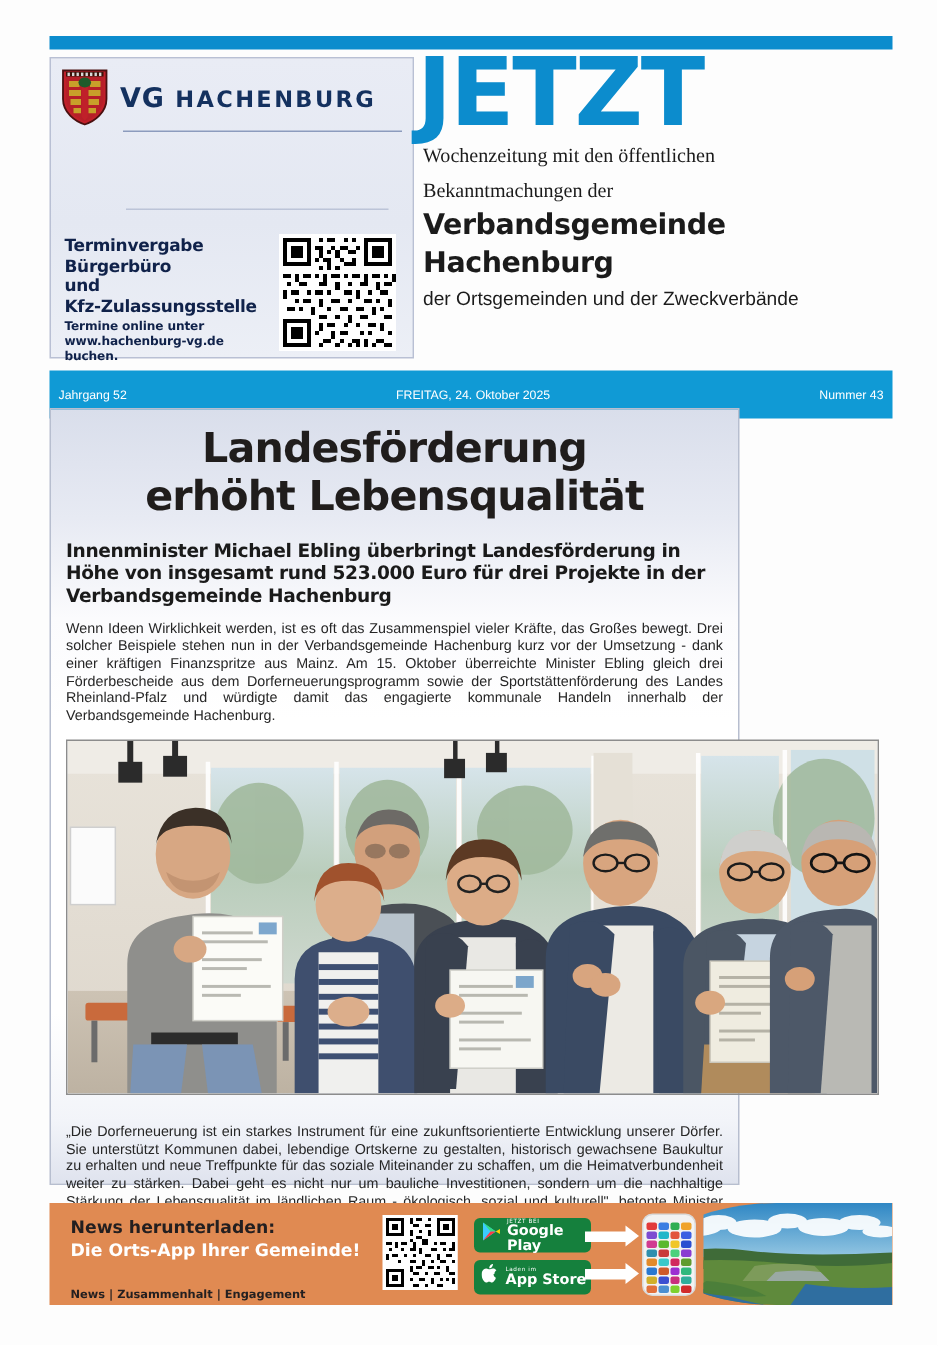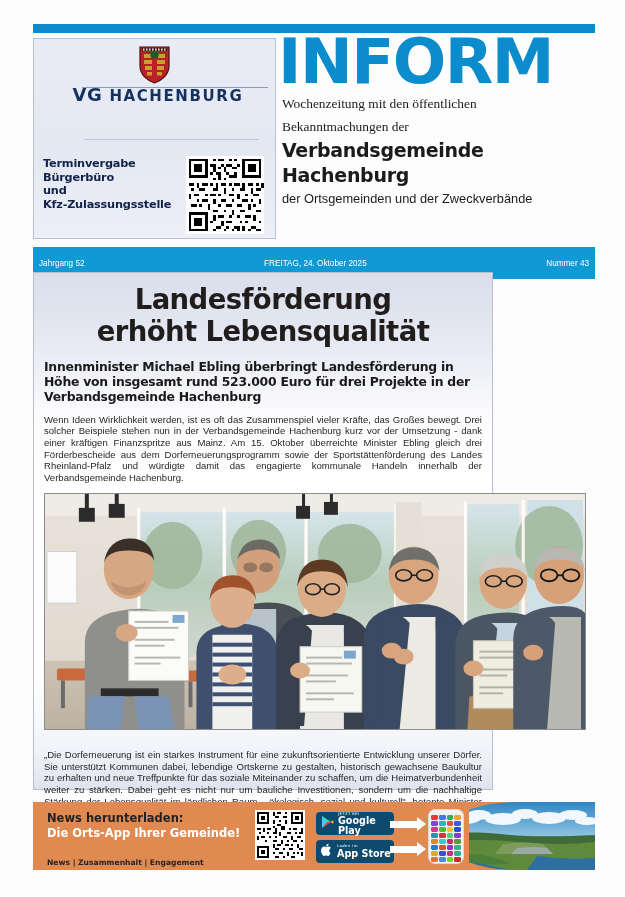--- a/index.html
+++ b/index.html
@@ -47,21 +47,20 @@
     width: 243px;
     height: 201px;
     background: linear-gradient(180deg,#e9ecf5 0%,#e4e8f2 55%,#eceff6 100%);
     border: 1px solid #b9c0d4;
     box-sizing: border-box;
   }
   .logo-top {
     display: flex;
     align-items: center;
     padding: 7px 8px 0 7px;
-    flex-direction: column;
   }
   .crest {
     width: 31px;
     height: 38px;
     flex: 0 0 auto;
     position: relative;
   }
   .vg-word {
     font-family: "DejaVu Sans", sans-serif;
     font-size: 18px;
@@ -289,21 +288,21 @@
     left: 222px;
     top: 8px;
     width: 50px;
     height: 50px;
     background: #fff;
   }
   .store-badge {
     position: absolute;
     width: 78px;
     height: 23px;
-    background: #0c4a6e;
+    background: #15803d;
     border-radius: 4px;
     display: flex;
     align-items: center;
     padding-left: 5px;
     box-sizing: border-box;
   }
   .badge-gp { left: 283px; top: 10px; }
   .badge-as { left: 283px; top: 38px; }
   .badge-txt { margin-left: 4px; line-height: 1; }
   .badge-top {
@@ -416,20 +415,25 @@
       </div>
       <div class="logo-rule"></div>
       <div class="logo-rule2"></div>
 
       <div class="appt-block">
         <div class="appt-big">
           <div>Terminvergabe</div>
           <div>Bürgerbüro</div>
           <div>und</div>
           <div>Kfz-Zulassungsstelle</div>
+        </div>
+        <div class="appt-small">
+          <div>Termine online unter</div>
+          <div>www.hachenburg-vg.de</div>
+          <div>buchen.</div>
         </div>
       </div>
 
       <div class="qr-logo">
         <svg viewBox="0 0 29 29" width="78" height="78" shape-rendering="crispEdges">
           <rect width="29" height="29" fill="#fff"></rect>
           <g fill="#000">
             <path d="M1 1h7v7h-7z"></path>
               <path d="M2 2h5v5h-5z" fill="#fff"></path>
               <path d="M3 3h3v3h-3z" fill="#000"></path>
@@ -531,21 +535,21 @@
               <rect x="17" y="27" width="1" height="1"></rect>
             <rect x="19" y="27" width="1" height="1"></rect>
               <rect x="23" y="27" width="1" height="1"></rect>
               <rect x="26" y="27" width="2" height="1"></rect>
           </g>
         </svg>
       </div>
     </div>
 
     <div class="inform-block">
-      <div class="inform">INFORM</div>
+      <div class="inform">JETZT</div>
       <div class="sub-line">Wochenzeitung mit den öffentlichen</div>
       <div class="sub-line">Bekanntmachungen der</div>
       <div class="sub-strong">Verbandsgemeinde</div>
       <div class="sub-strong">Hachenburg</div>
       <div class="sub-last">der Ortsgemeinden und der Zweckverbände</div>
     </div>
   </div>
 
   <div class="datebar">
     <span>Jahrgang 52</span>

